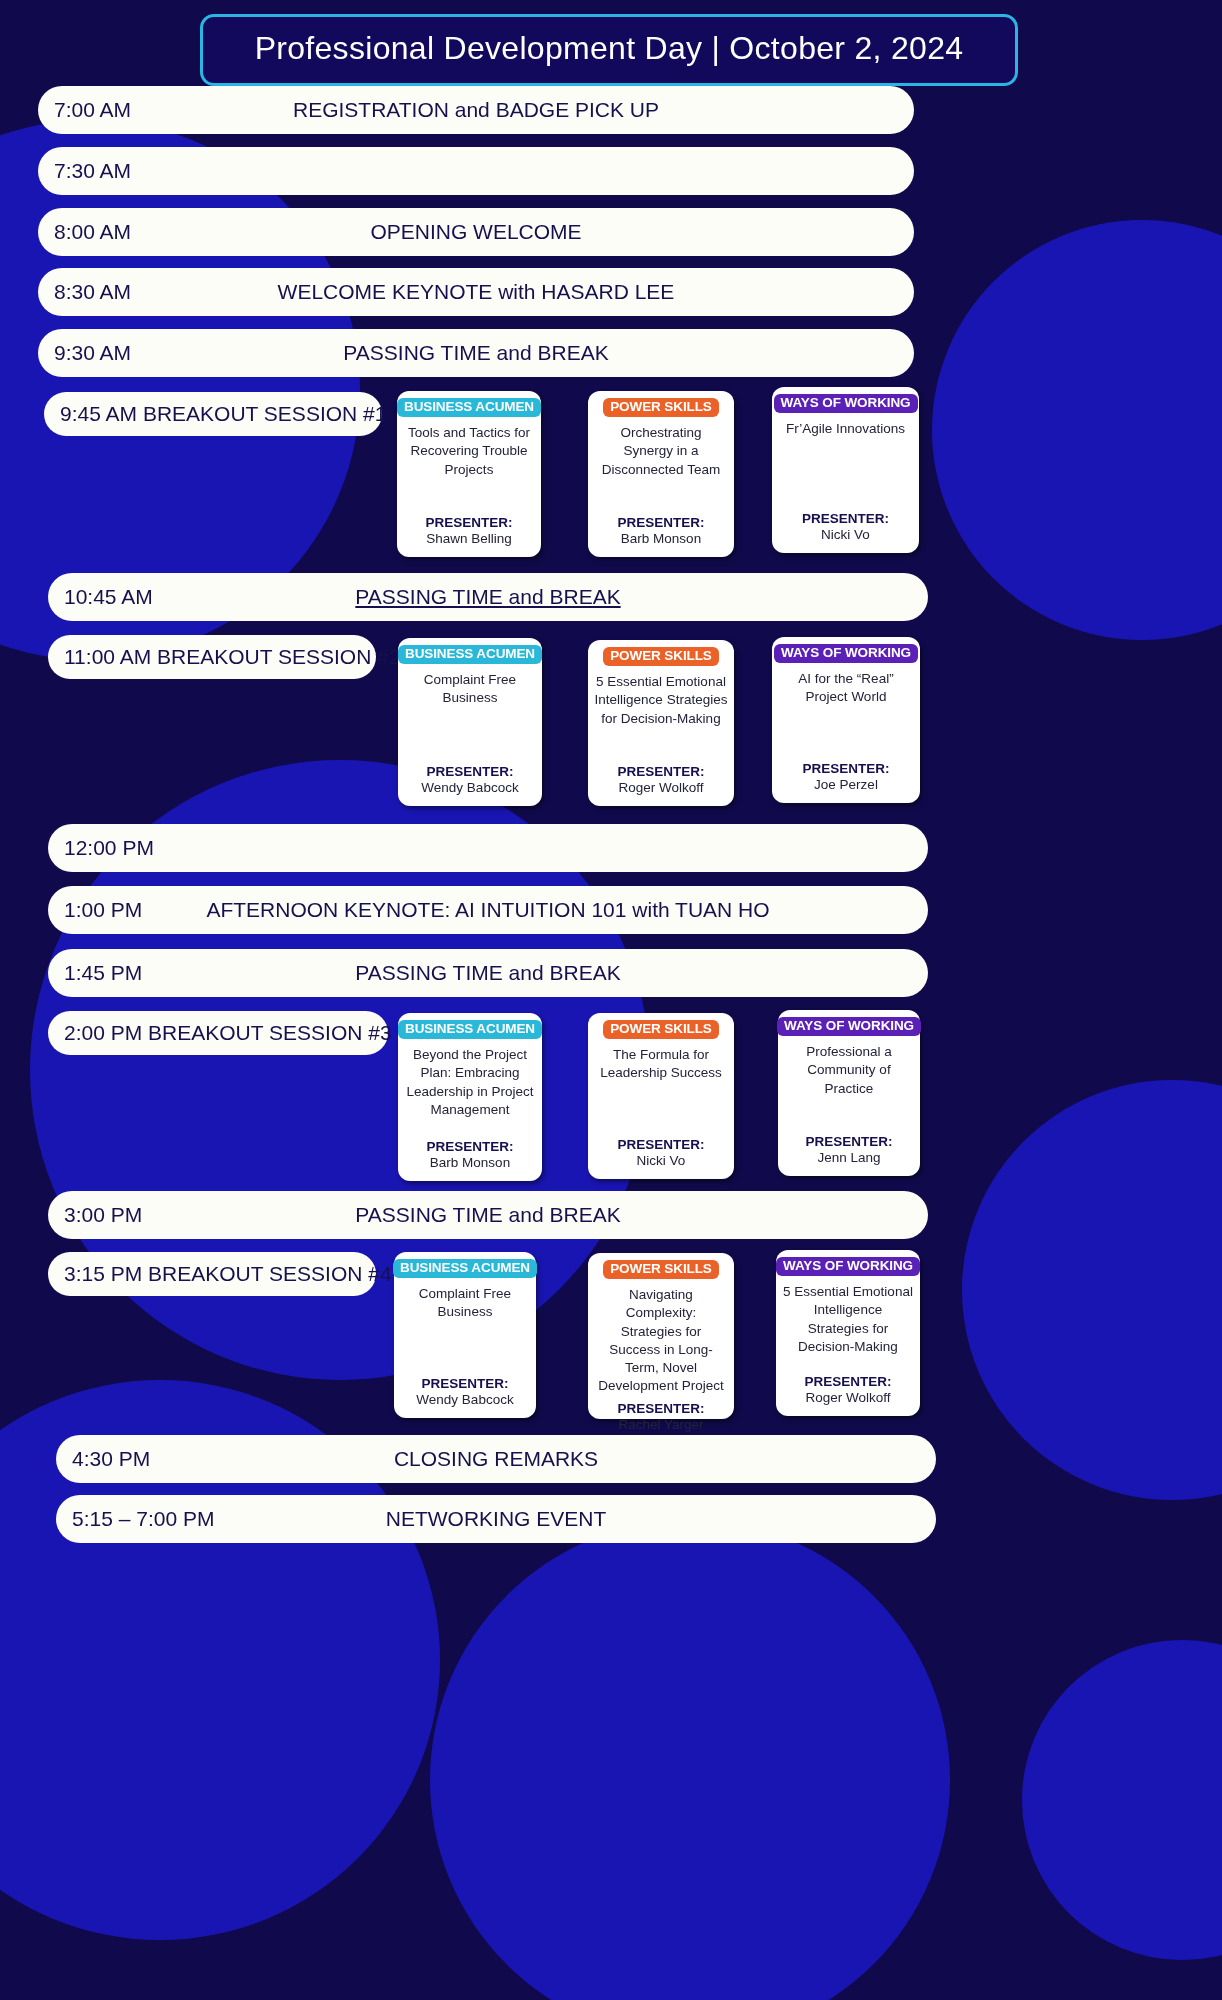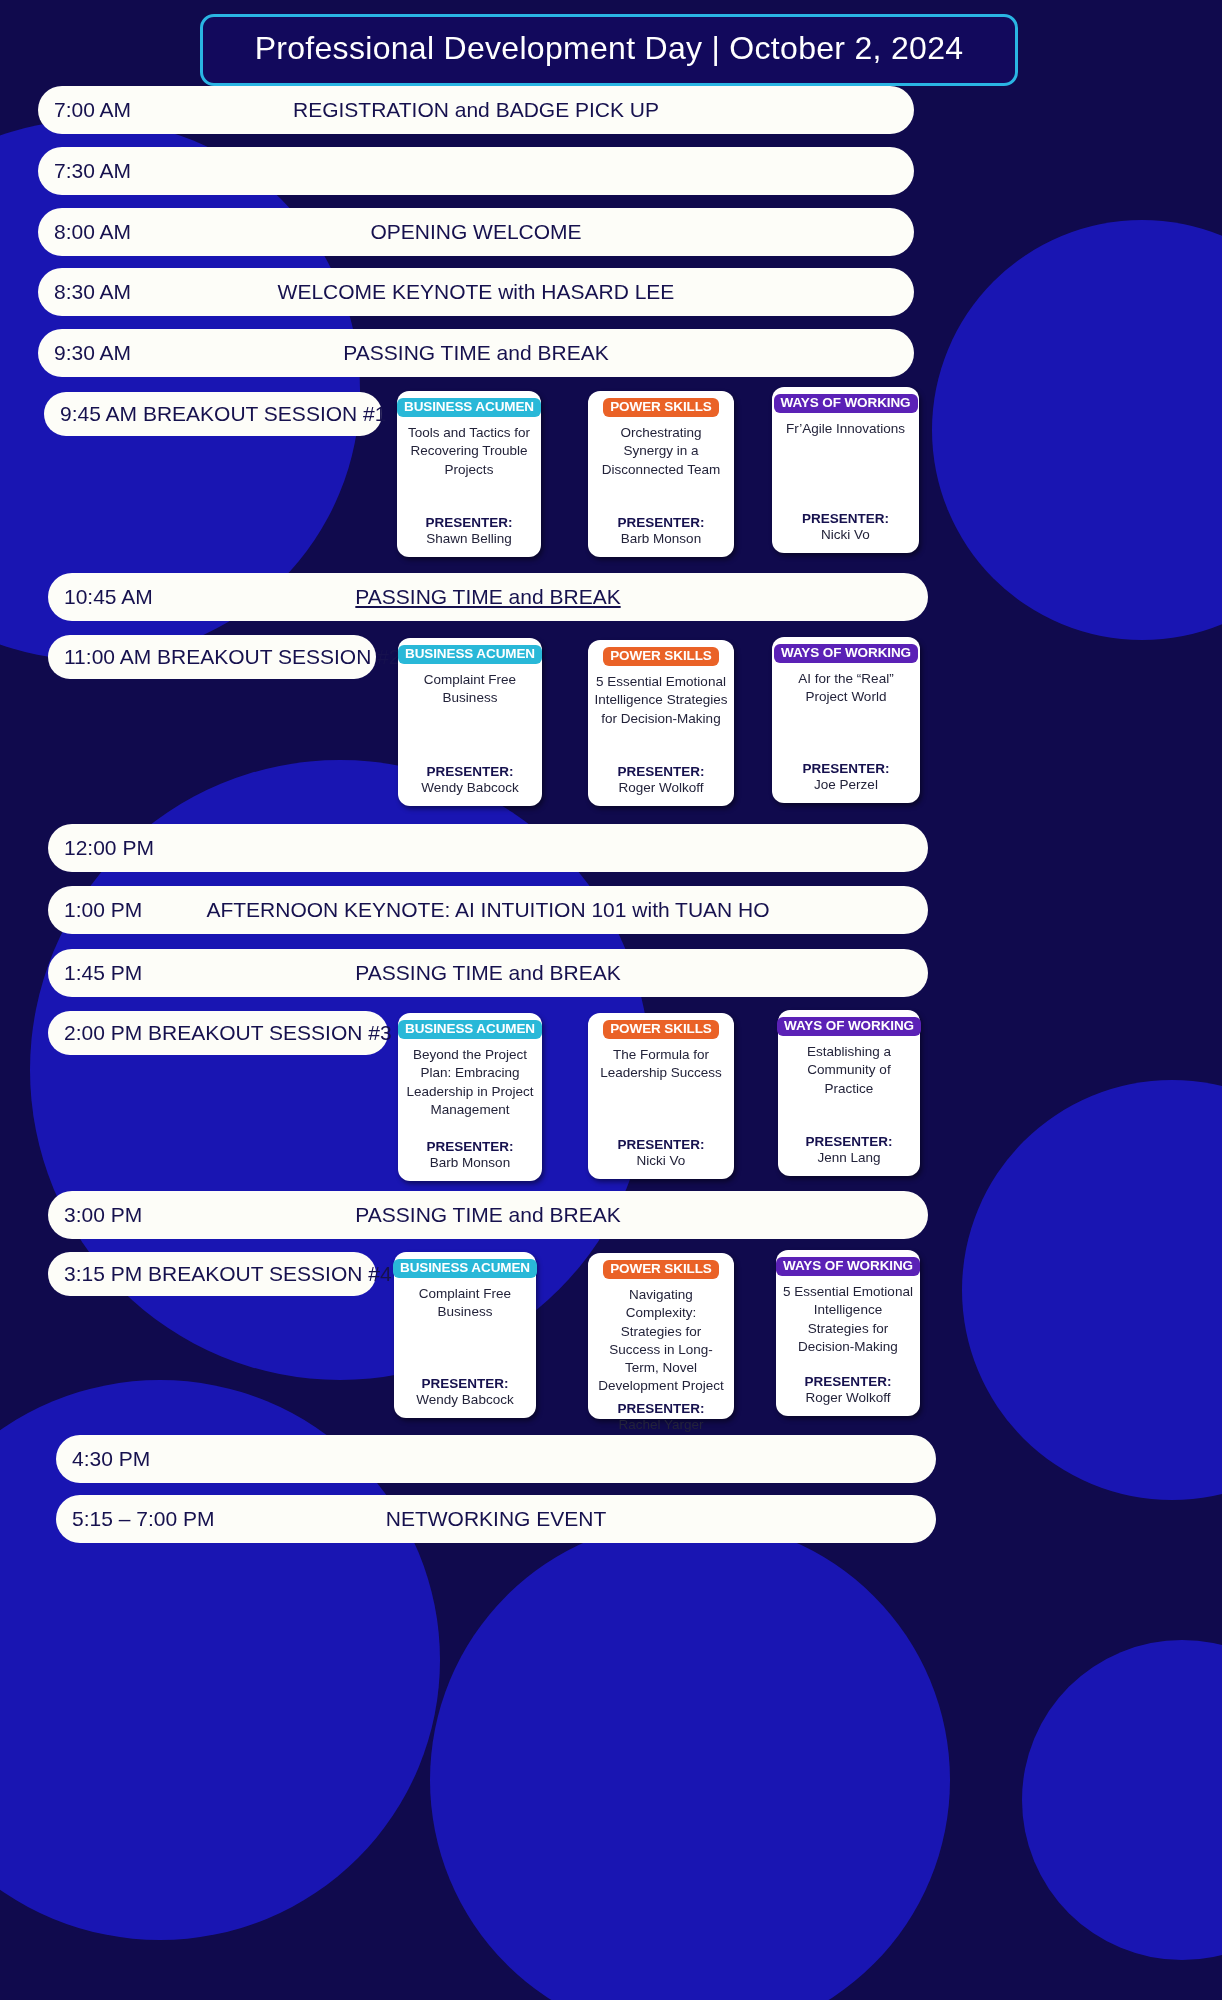--- a/index.html
+++ b/index.html
@@ -191,20 +191,21 @@
       <div class="row" style="top: 949px; left: 48px; width: 880px; justify-content: flex-end;">
         <span class="time">1:45 PM</span>
         <span class="title">PASSING TIME and BREAK</span>
       </div>
       <div class="row" style="top: 1191px; left: 48px; width: 880px;">
         <span class="time">3:00 PM</span>
         <span class="title">PASSING TIME and BREAK</span>
       </div>
       <div class="row" style="top: 1435px; left: 56px; width: 880px;">
         <span class="time">4:30 PM</span>
+        <span class="title">CLOSING REMARKS</span>
       </div>
       <div class="row" style="top: 1495px; left: 56px; width: 880px;">
         <span class="time">5:15 – 7:00 PM</span>
         <span class="title">NETWORKING EVENT</span>
       </div>
     </div>
   <div id="breakouts-layer">
       <div class="pill" style="top: 392px; left: 44px; width: 338px;">9:45 AM BREAKOUT SESSION #1</div>
       <div class="card" style="top: 391px; left: 397px; width: 144px; height: 166px;">
         <div class="tag business">BUSINESS ACUMEN</div>
@@ -259,21 +260,21 @@
       </div>
       <div class="card" style="top: 1013px; left: 588px; width: 146px; height: 166px;">
         <div class="tag power">POWER SKILLS</div>
         <div class="sess-title">The Formula for Leadership Success</div>
         <div class="spacer"></div>
         <div class="pres-label">PRESENTER:</div>
         <div class="pres-name">Nicki Vo</div>
       </div>
       <div class="card" style="top: 1010px; left: 778px; width: 142px; height: 166px;">
         <div class="tag ways">WAYS OF WORKING</div>
-        <div class="sess-title">Establishing a Community of Practice</div>
+        <div class="sess-title">Professional a Community of Practice</div>
         <div class="spacer"></div>
         <div class="pres-label">PRESENTER:</div>
         <div class="pres-name">Jenn Lang</div>
       </div>
       <div class="pill" style="top: 1252px; left: 48px; width: 328px;">3:15 PM BREAKOUT SESSION #4</div>
       <div class="card" style="top: 1252px; left: 394px; width: 142px; height: 166px;">
         <div class="tag business">BUSINESS ACUMEN</div>
         <div class="sess-title">Complaint Free Business</div>
         <div class="spacer"></div>
         <div class="pres-label">PRESENTER:</div>

